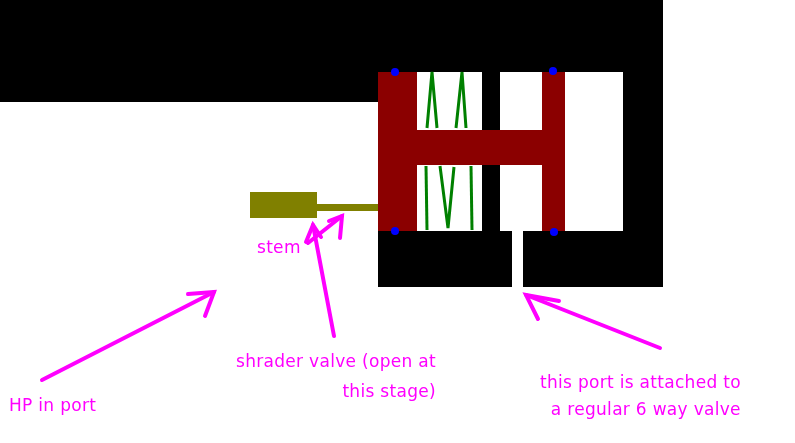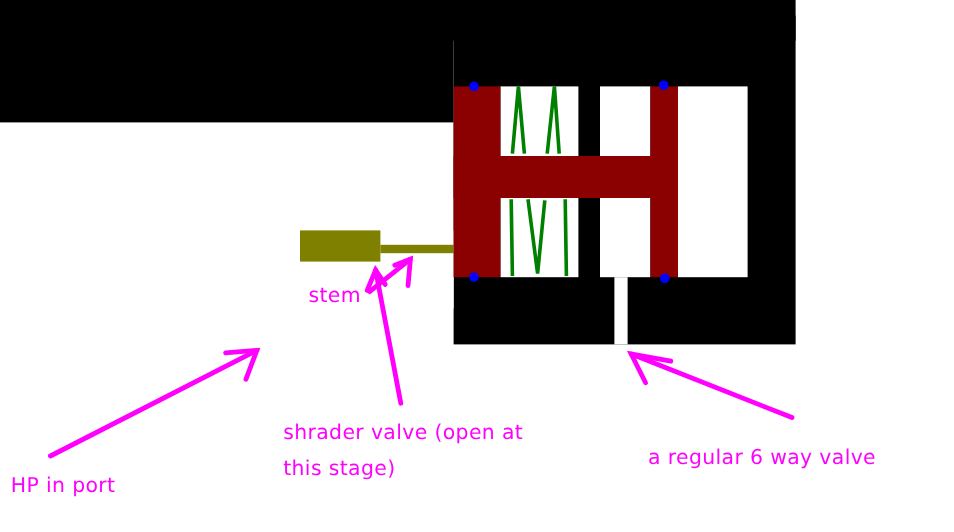--- a/index.html
+++ b/index.html
@@ -13,20 +13,21 @@
     --c-note: #ff00ff;
   }
   html, body { margin: 0; padding: 0; background: var(--c-background); }
   #canvas {
     position: relative;
     width: 795px;
     height: 443px;
     background: var(--c-background);
     overflow: hidden;
     font-family: "DejaVu Sans", sans-serif;
+    text-align: right;
   }
   .abs { position: absolute; }
   .black { background: var(--c-body); z-index: 1; }
   .white { background: var(--c-channel); z-index: 2; }
   .olive { background: var(--c-stem); z-index: 3; }
   .red   { background: var(--c-piston); z-index: 4; }
 
   
   #top-band     { left:0;   top:13;  width:663px; height:34px;  }
   #mid-divider  { left:0;   top:107; width:378px; height:10px;  }
@@ -129,16 +130,17 @@
   <div class="note" id="label-shrader">
     <div>shrader valve (open at</div>
     <div>this stage)</div>
   </div>
 
   <div class="note" id="label-hp-port">
     <span>HP in port</span>
   </div>
 
   <div class="note" id="label-three-way">
+    <div>this port is attached to</div>
     <div>a regular 6 way valve</div>
   </div>
 
 </div>
 
 </body></html>

